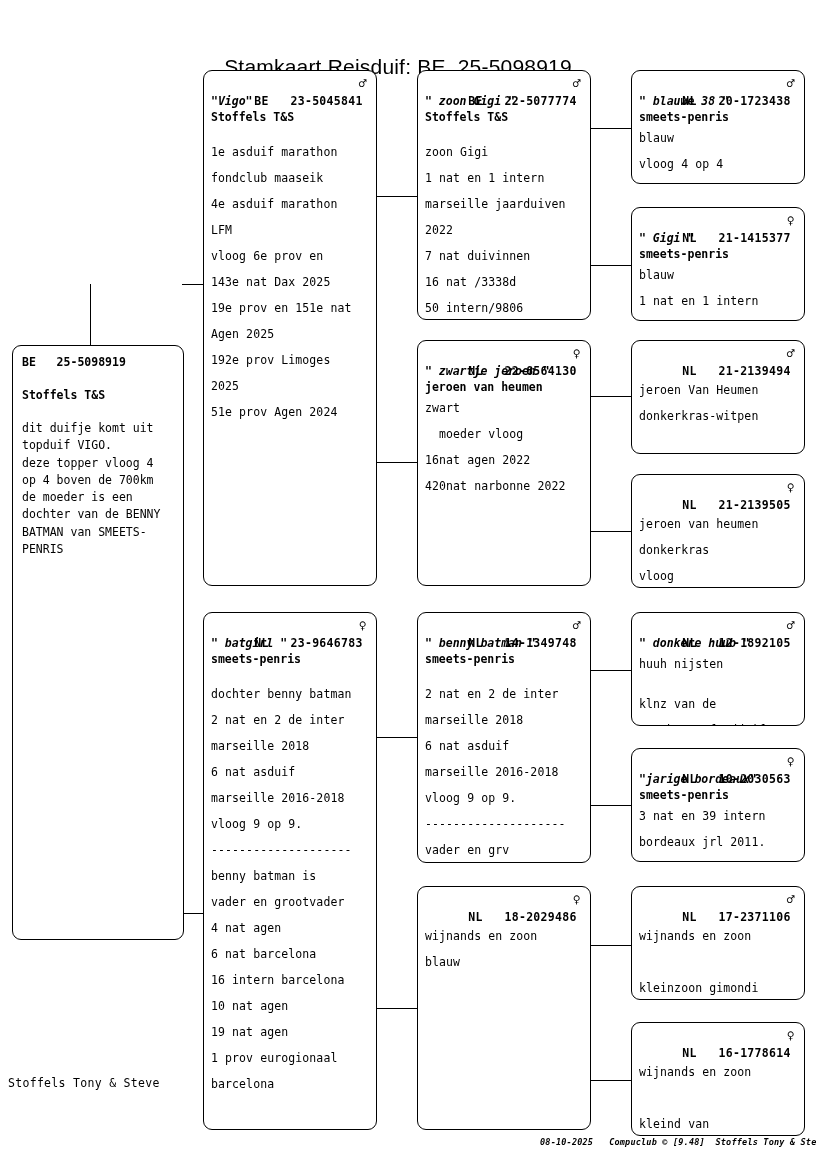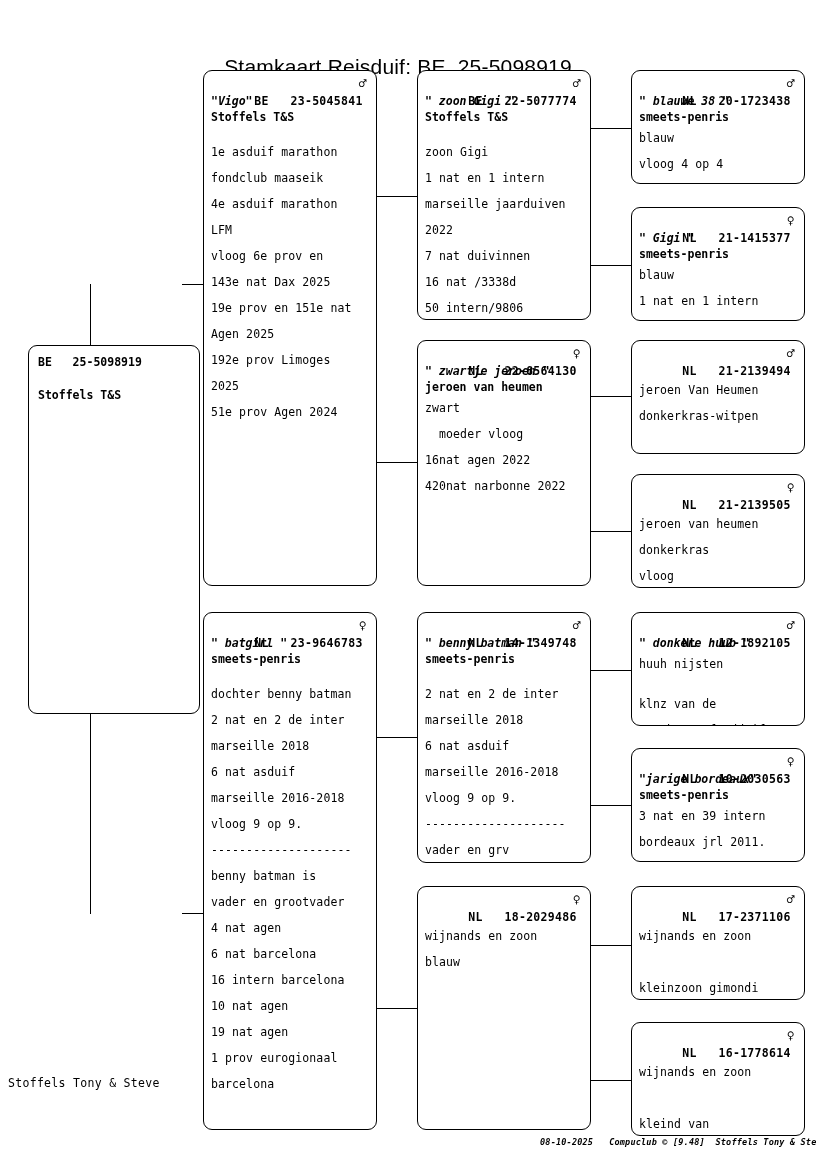--- a/index.html
+++ b/index.html
@@ -180,23 +180,31 @@
   <div class="ln v" style="left:586px; top:396px; height:136px;"></div>
 
   <div class="ln h" style="left:586px; top:670px; width:48px;"></div>
   <div class="ln h" style="left:586px; top:805px; width:48px;"></div>
   <div class="ln v" style="left:586px; top:670px; height:136px;"></div>
 
   <div class="ln h" style="left:586px; top:945px; width:48px;"></div>
   <div class="ln h" style="left:586px; top:1080px; width:48px;"></div>
   <div class="ln v" style="left:586px; top:945px; height:136px;"></div>
 
-  <div id="subject-box" style="left:12px; top:345px; width:172px; height:369px;margin-left:16px;">
+  <div id="subject-box" style="left:12px; top:345px; width:172px; height:595px;">
     <div class="hdr">BE   25-5098919</div>
     <div class="owner">Stoffels T&amp;S</div>
+    <div class="notes">dit duifje komt uit
+topduif VIGO.
+deze topper vloog 4
+op 4 boven de 700km
+de moeder is een
+dochter van de BENNY
+BATMAN van SMEETS-
+PENRIS</div>
   </div>
 
   <div class="pbox" style="left:203px; top:70px; width:174px; height:516px;">
     <div class="hdr">
       <span>BE   23-5045841</span>
       <span class="sex">♂</span>
     </div>
     <div class="nick">"Vigo"</div>
     <div class="owner">Stoffels T&amp;S</div>
     <div class="notes">1e asduif marathon

